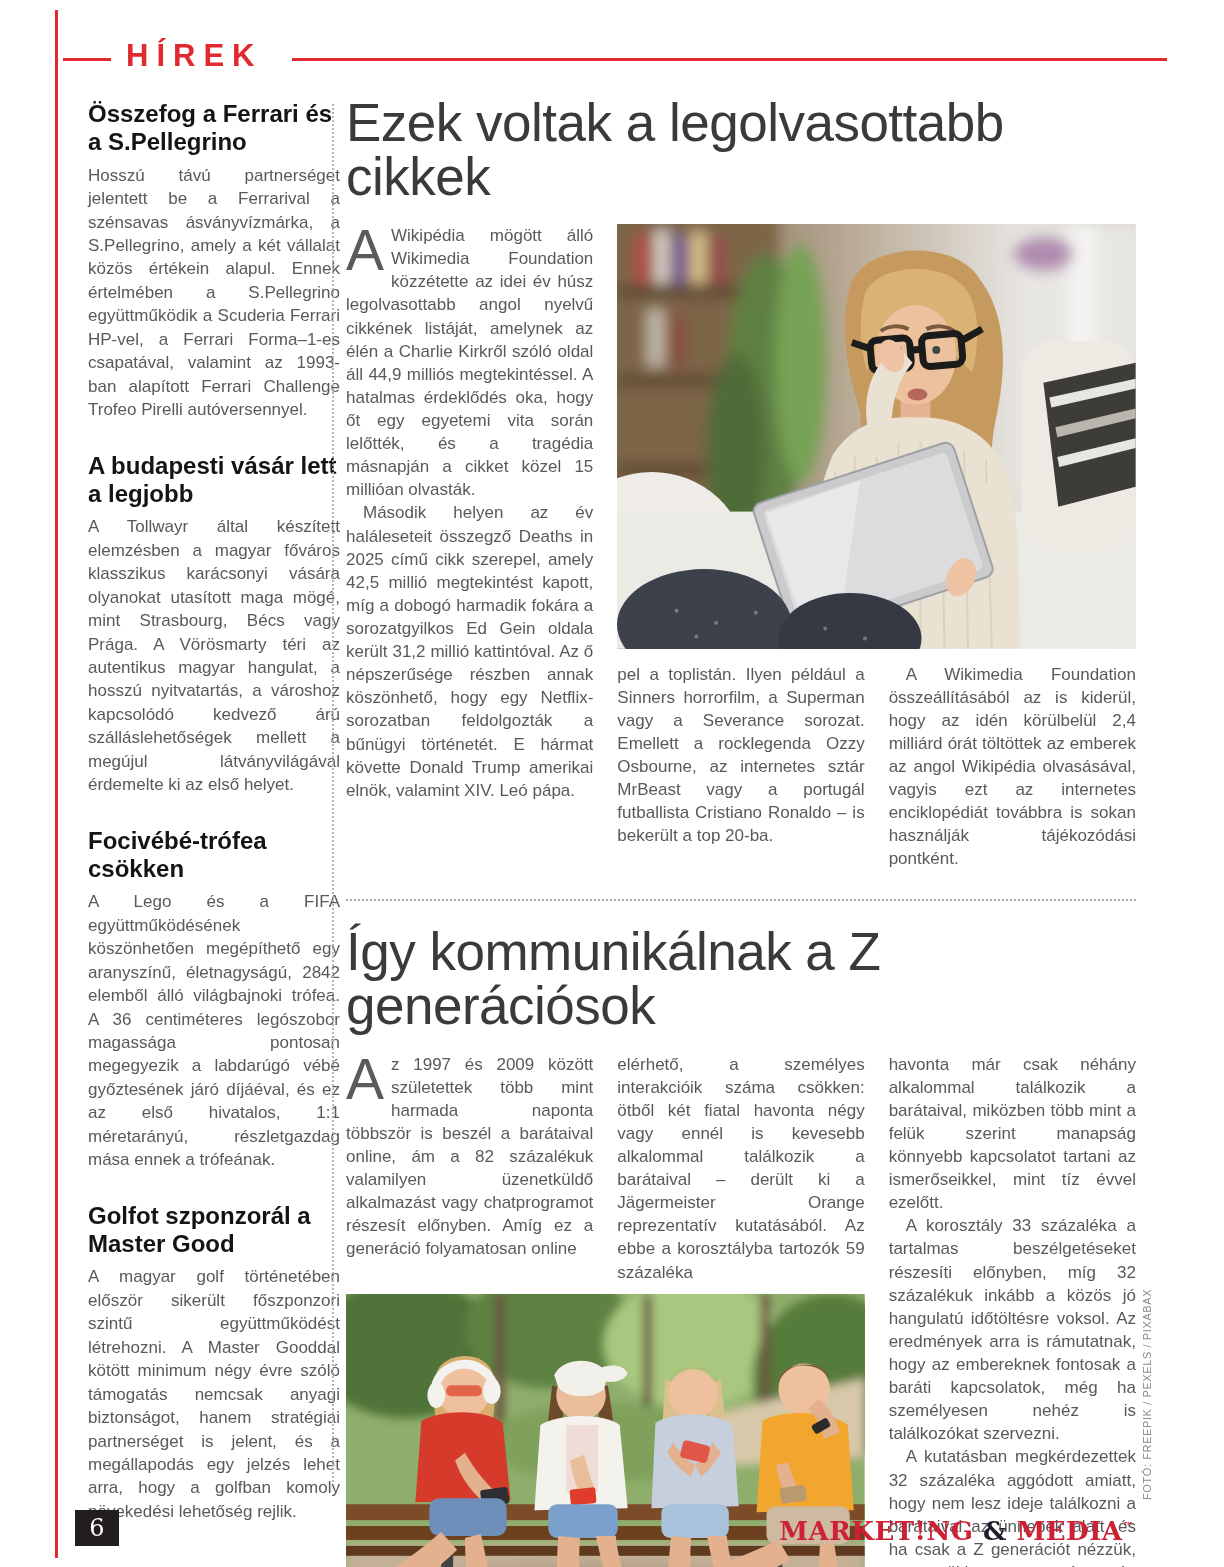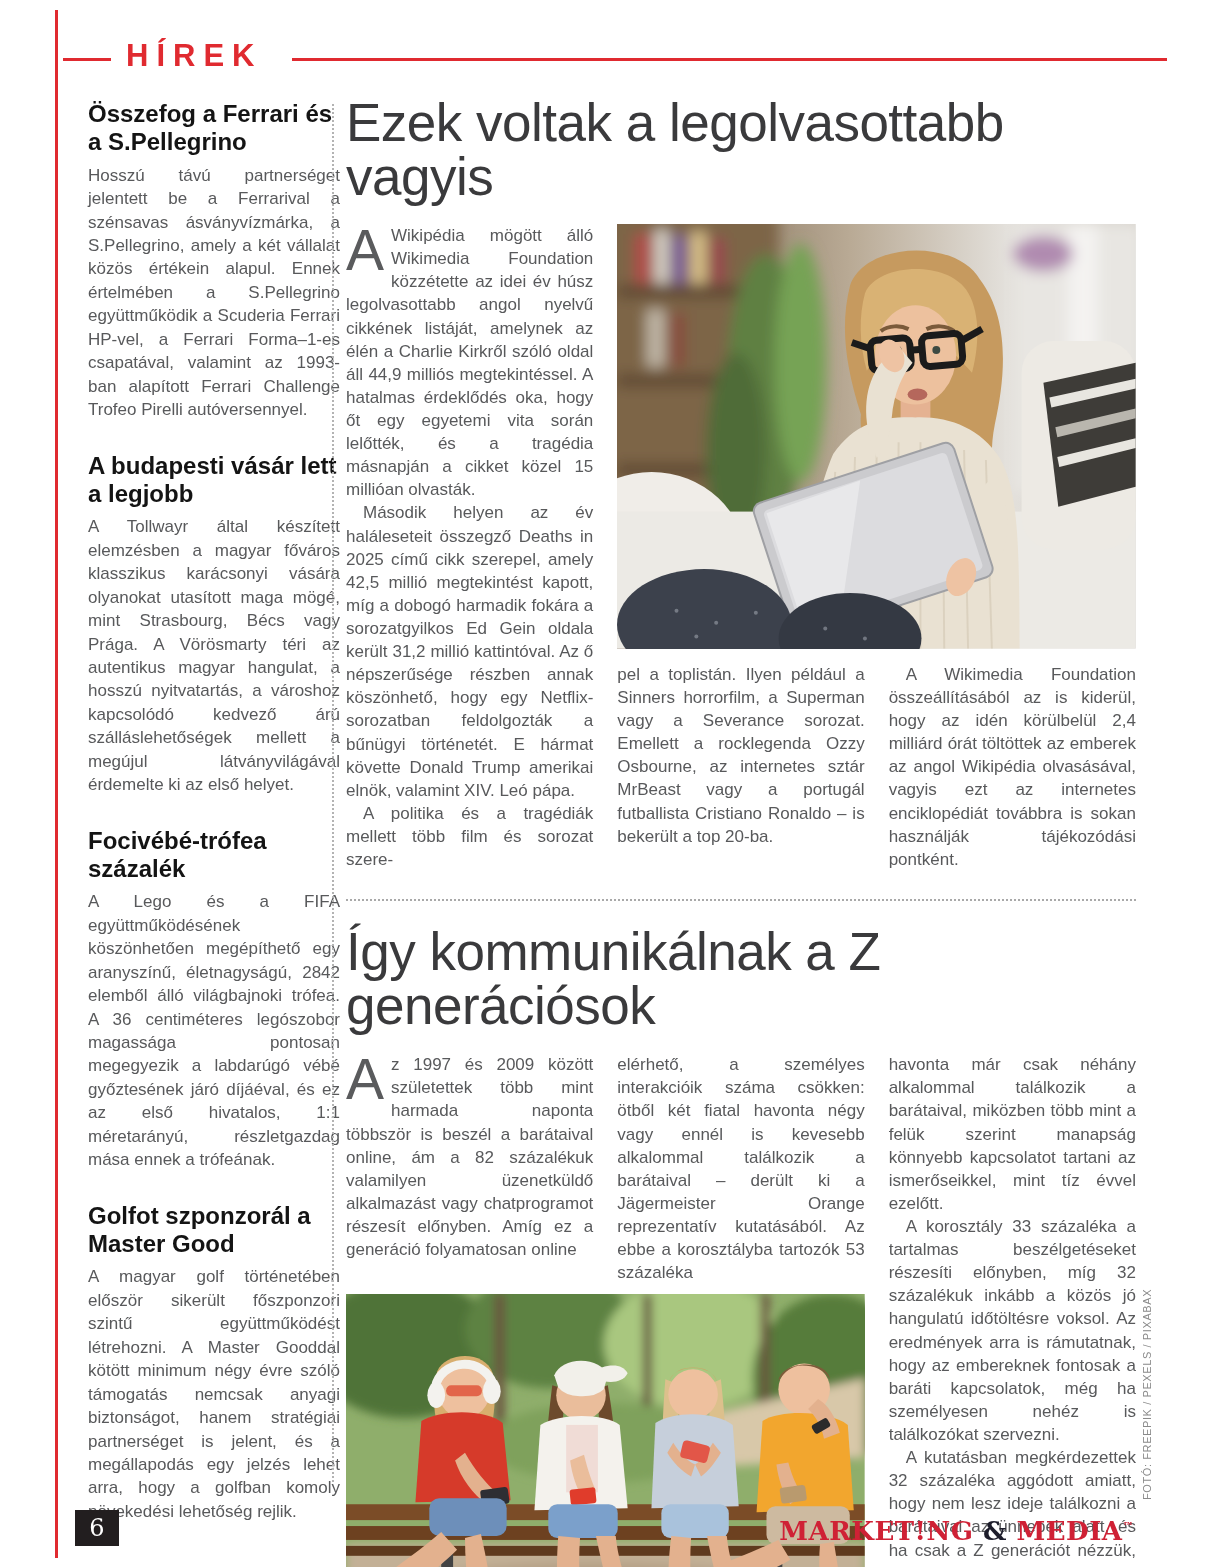--- a/index.html
+++ b/index.html
@@ -60,34 +60,34 @@
   <div class="sidebar">
     <div class="sidebar-article">
       <h3 class="sidebar-title">Összefog a Ferrari és a S.Pellegrino</h3>
       <p class="sidebar-body">Hosszú távú partnerséget jelentett be a Ferrarival a szénsavas ásványvízmárka, a S.Pellegrino, amely a két vállalat közös értékein alapul. Ennek értelmében a S.Pellegrino együttműködik a Scuderia Ferrari HP-vel, a Ferrari Forma–1-es csapatával, valamint az 1993-ban alapított Ferrari Challenge Trofeo Pirelli autóversennyel.</p>
     </div>
     <div class="sidebar-article">
       <h3 class="sidebar-title">A budapesti vásár lett a legjobb</h3>
       <p class="sidebar-body">A Tollwayr által készített elemzésben a magyar főváros klasszikus karácsonyi vására olyanokat utasított maga mögé, mint Strasbourg, Bécs vagy Prága. A Vörösmarty téri az autentikus magyar hangulat, a hosszú nyitvatartás, a városhoz kapcsolódó kedvező árú szálláslehetőségek mellett a megújul látványvilágával érdemelte ki az első helyet.</p>
     </div>
     <div class="sidebar-article">
-      <h3 class="sidebar-title">Focivébé-trófea százalék</h3>
+      <h3 class="sidebar-title">Focivébé-trófea csökken</h3>
       <p class="sidebar-body">A Lego és a FIFA együttműködésének köszönhetően megépíthető egy aranyszínű, életnagyságú, 2842 elemből álló világbajnoki trófea. A 36 centiméteres legószobor magassága pontosan megegyezik a labdarúgó vébé győztesének járó díjáéval, és ez az első hivatalos, 1:1 méretarányú, részletgazdag mása ennek a trófeának.</p>
     </div>
     <div class="sidebar-article">
       <h3 class="sidebar-title">Golfot szponzorál a Master Good</h3>
       <p class="sidebar-body">A magyar golf történetében először sikerült főszponzori szintű együttműködést létrehozni. A Master Gooddal kötött minimum négy évre szóló támogatás nemcsak anyagi biztonságot, hanem stratégiai partnerséget is jelent, és a megállapodás egy jelzés lehet arra, hogy a golfban komoly növekedési lehetőség rejlik.</p>
     </div>
   </div>
 
   <div class="v-divider"></div>
 
   <div class="main">
 
-    <h1 class="headline">Ezek voltak a legolvasottabb vagyis</h1>
+    <h1 class="headline">Ezek voltak a legolvasottabb cikkek</h1>
 
     <div class="cols">
       <div class="a1-photo">
         <svg class="photo-svg" viewBox="0 0 523 428" xmlns="http://www.w3.org/2000/svg">
           <defs>
             <filter id="b1" x="-20%" y="-20%" width="140%" height="140%">
                 <feGaussianBlur stdDeviation="7"></feGaussianBlur>
               </filter>
             <linearGradient id="bg1" x1="0" y1="0" x2="1" y2="0">
               <stop offset="0" stop-color="#6e5a44"></stop>
@@ -170,40 +170,39 @@
             <circle cx="210" cy="408" r="2"></circle>
               <circle cx="250" cy="418" r="2"></circle>
               <circle cx="80" cy="416" r="2"></circle>
           </g>
         </svg>
       </div>
 
       <div class="a1-col1">
         <p class="body-text"><span class="dropcap">A</span><span>Wikipédia mögött álló Wikimedia Foundation közzétette az idei év húsz legolvasottabb angol nyelvű cikkének listáját, amelynek az élén a Charlie Kirkről szóló oldal áll 44,9 milliós megtekintéssel. A hatalmas érdeklődés oka, hogy őt egy egyetemi vita során lelőtték, és a tragédia másnapján a cikket közel 15 millióan olvasták.</span></p>
         <p class="body-text indent">Második helyen az év haláleseteit összegző Deaths in 2025 című cikk szerepel, amely 42,5 millió megtekintést kapott, míg a dobogó harmadik fokára a sorozatgyilkos Ed Gein oldala került 31,2 millió kattintóval. Az ő népszerűsége részben annak köszönhető, hogy egy Netflix-sorozatban feldolgozták a bűnügyi történetét. E hármat követte Donald Trump amerikai elnök, valamint XIV. Leó pápa.</p>
-        <p class="body-text indent">A politika és a tragédiák mellett több film és sorozat szere-</p>
       </div>
       <div class="a1-col2">
         <p class="body-text">pel a toplistán. Ilyen például a Sinners horrorfilm, a Superman vagy a Severance sorozat. Emellett a rocklegenda Ozzy Osbourne, az internetes sztár MrBeast vagy a portugál futballista Cristiano Ronaldo – is bekerült a top 20-ba.</p>
       </div>
       <div class="a1-col3">
         <p class="body-text indent">A Wikimedia Foundation összeállításából az is kiderül, hogy az idén körülbelül 2,4 milliárd órát töltöttek az emberek az angol Wikipédia olvasásával, vagyis ezt az internetes enciklopédiát továbbra is sokan használják tájékozódási pontként.</p>
       </div>
     </div>
 
     <hr class="divider">
 
     <h1 class="headline">Így kommunikálnak a Z generációsok</h1>
 
     <div class="cols">
       <div class="a2-col1">
         <p class="body-text"><span class="dropcap">A</span><span>z 1997 és 2009 között születettek több mint harmada naponta többször is beszél a barátaival online, ám a 82 százalékuk valamilyen üzenetküldő alkalmazást vagy chatprogramot részesít előnyben. Amíg ez a generáció folyamatosan online</span></p>
       </div>
       <div class="a2-col2">
-        <p class="body-text">elérhető, a személyes interakcióik száma csökken: ötből két fiatal havonta négy vagy ennél is kevesebb alkalommal találkozik a barátaival – derült ki a Jägermeister Orange reprezentatív kutatásából. Az ebbe a korosztályba tartozók 53 százaléka</p>
+        <p class="body-text">elérhető, a személyes interakcióik száma csökken: ötből két fiatal havonta négy vagy ennél is kevesebb alkalommal találkozik a barátaival – derült ki a Jägermeister Orange reprezentatív kutatásából. Az ebbe a korosztályba tartozók 59 százaléka</p>
       </div>
       <div class="a2-col3">
         <p class="body-text">havonta már csak néhány alkalommal találkozik a barátaival, miközben több mint a felük szerint manapság könnyebb kapcsolatot tartani az ismerőseikkel, mint tíz évvel ezelőtt.</p>
         <p class="body-text indent">A korosztály 33 százaléka a tartalmas beszélgetéseket részesíti előnyben, míg 32 százalékuk inkább a közös jó hangulatú időtöltésre voksol. Az eredmények arra is rámutatnak, hogy az embereknek fontosak a baráti kapcsolatok, még ha személyesen nehéz is találkozókat szervezni.</p>
         <p class="body-text indent">A kutatásban megkérdezettek 32 százaléka aggódott amiatt, hogy nem lesz ideje találkozni a barátaival az ünnepek alatt, és ha csak a Z generációt nézzük, az esetükben ez az arány még magasabb, 39 százalék.</p>
       </div>
 
       <div class="a2-photo">
         <svg class="photo-svg" viewBox="0 0 523 331" xmlns="http://www.w3.org/2000/svg">
           <defs>

